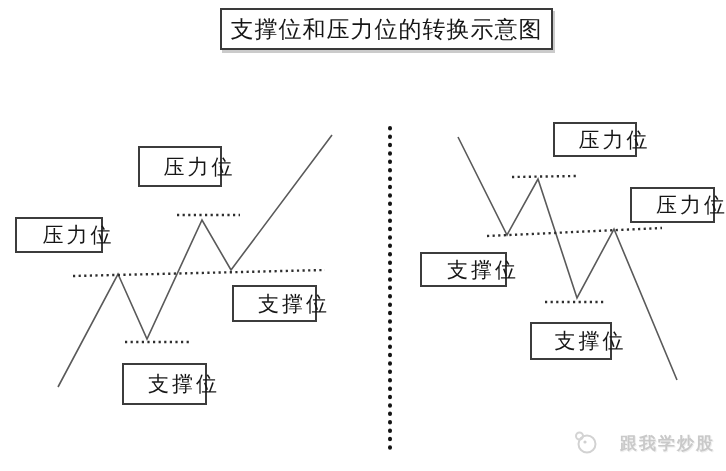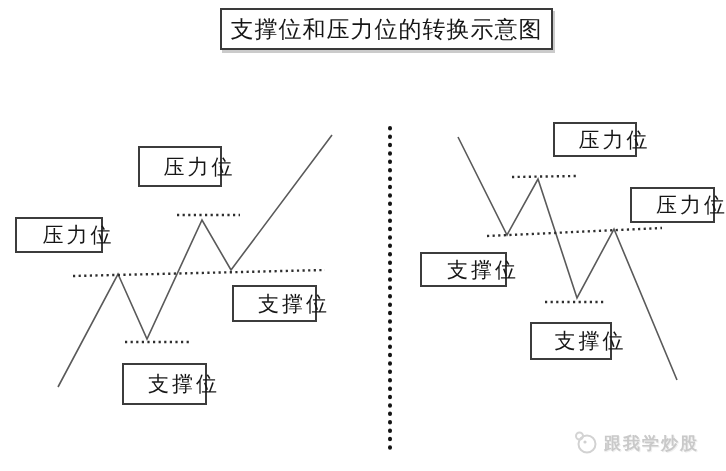--- a/index.html
+++ b/index.html
@@ -20,21 +20,21 @@
   .trend{fill:none;stroke:#5a5a5a;stroke-width:1.6;stroke-linejoin:miter;}
   .dotline{stroke:#2e2e2e;stroke-width:2.4;stroke-dasharray:2.2 3.4;}
   .divider{stroke:#141414;stroke-width:4;stroke-dasharray:0.5 7.9;stroke-linecap:round;}
   .label-box{
     position:absolute;border:2px solid #3c3c3c;box-sizing:border-box;background:#fff;
     display:flex;align-items:center;justify-content:center;
     font-size:21px;letter-spacing:3px;color:#161616;white-space:nowrap;padding-left:39px;
   }
   .watermark{
     position:absolute;left:574px;top:427px;height:32px;
-    display:flex;align-items:center;gap:6px;
+    display:flex;align-items:center;gap:22px;
     color:#c9c9c9;font-size:17px;font-weight:bold;letter-spacing:2px;
     text-shadow:1px 1px 0 #efefef;
   }
   .watermark svg{flex:0 0 auto;}
 </style>
 </head>
 <body>
 
 <div id="canvas">
 

